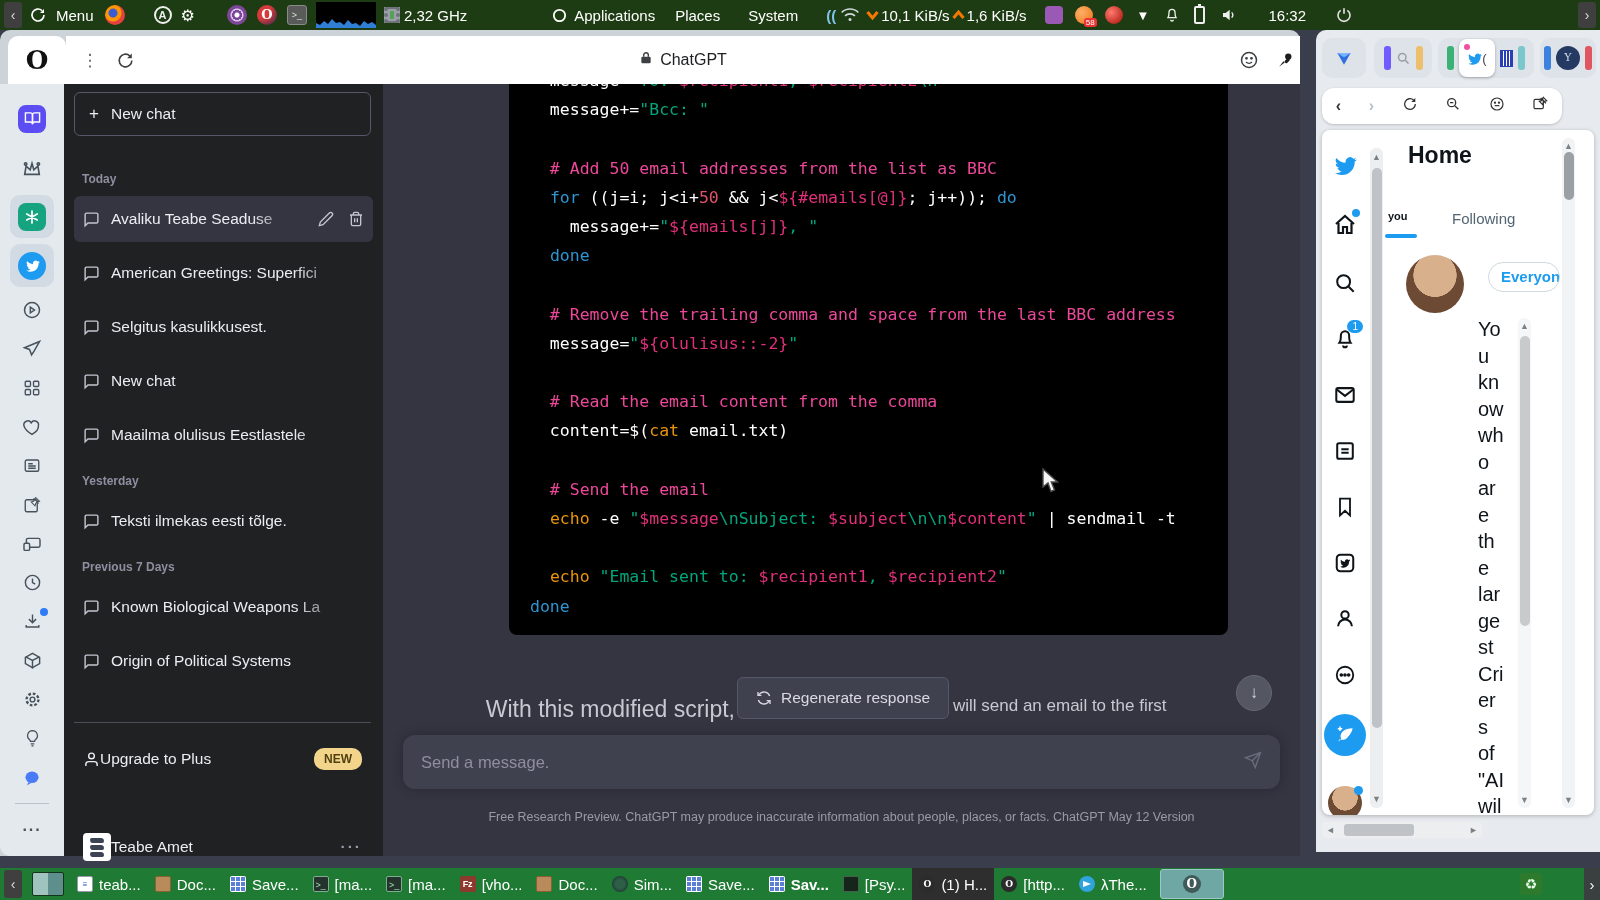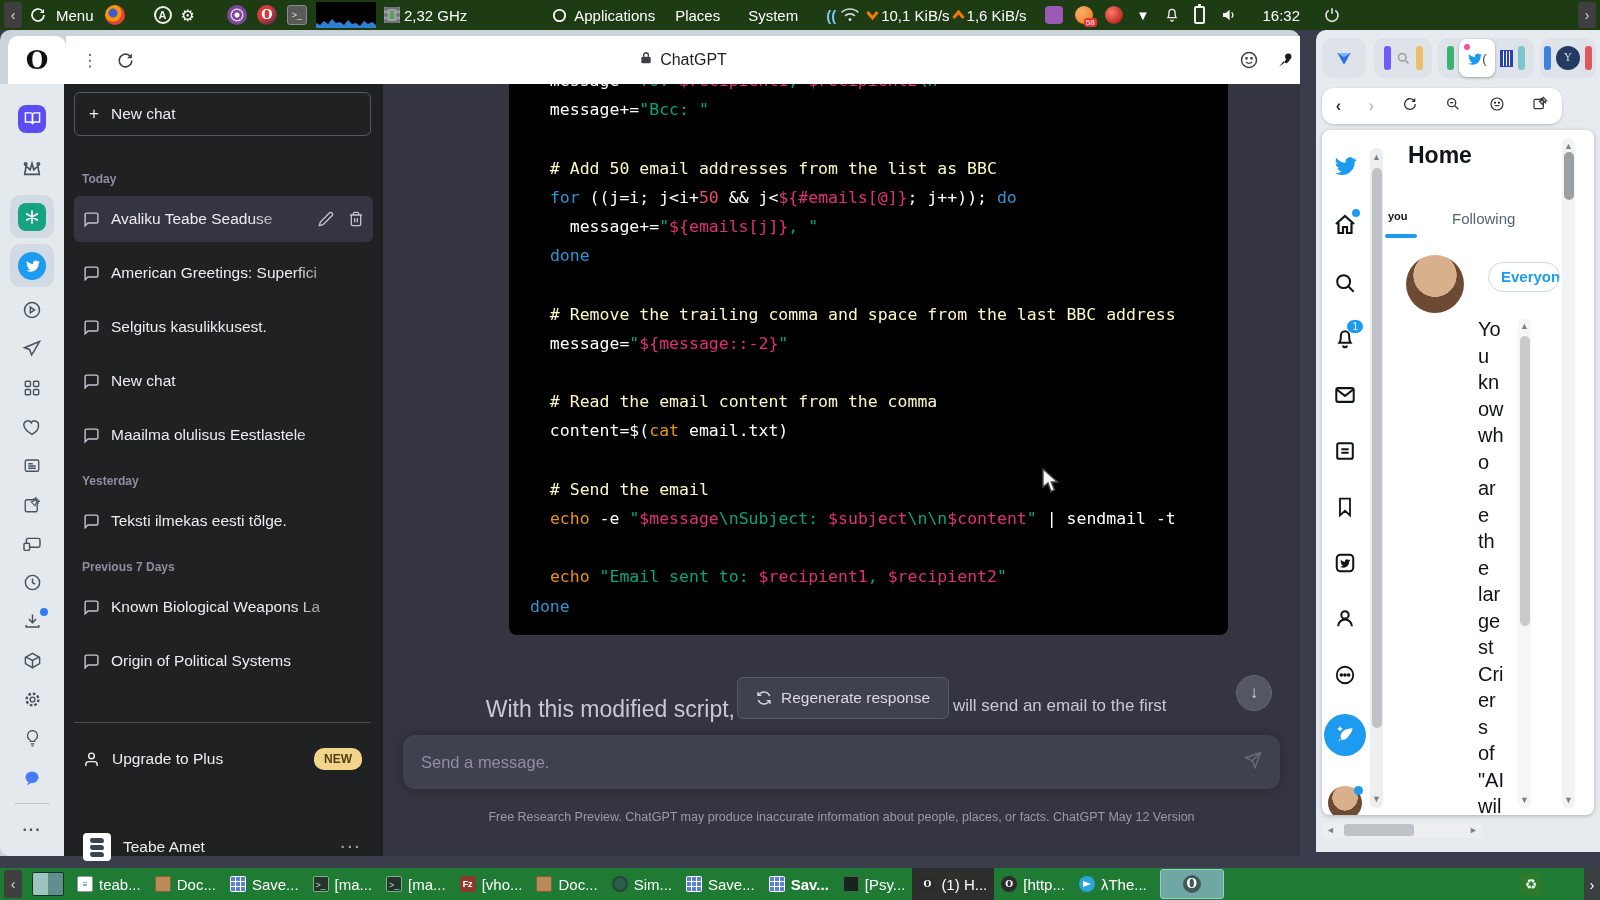--- a/index.html
+++ b/index.html
@@ -46,31 +46,31 @@
   #new-chat-btn{position:absolute;left:10px;top:8px;width:297px;height:44px;border:1px solid #565869;border-radius:6px;display:flex;align-items:center;gap:12px;padding-left:14px;font-size:15.5px;cursor:pointer}
   #sb-sections{position:absolute;left:10px;top:72px;right:10px}
   .sb-label{font-size:12px;color:#8e8ea0;font-weight:bold;margin:16px 0 10px 8px}
   .sb-item{height:46px;border-radius:6px;display:flex;align-items:center;gap:11px;padding:0 9px;font-size:15.5px;margin-bottom:8px;white-space:nowrap;overflow:hidden}
   .sb-item.sel{background:#343541}
   .sb-item svg{flex:none}
   .sb-title{overflow:hidden;white-space:nowrap;flex:1}
   .fade{-webkit-mask-image:linear-gradient(90deg,#000 72%,transparent 97%);mask-image:linear-gradient(90deg,#000 72%,transparent 97%)}
   .sb-acts{display:flex;gap:14px;color:#c5c5d2}
   #sb-divider{position:absolute;left:10px;right:12px;top:638px;border-top:1px solid #4d4d57}
-  .sb-bottom{position:absolute;left:10px;width:297px;height:46px;display:flex;align-items:center;gap:12px;padding:0 9px;font-size:15.5px;border-radius:6px}
+  .sb-bottom{position:absolute;left:10px;width:297px;height:46px;display:flex;align-items:center;gap:0;padding:0 9px;font-size:15.5px;border-radius:6px}
   #new-badge{margin-left:auto;background:#f2d58a;color:#513f11;font-size:12px;font-weight:bold;padding:4px 10px;border-radius:10px}
   #acct-avatar{width:28px;height:28px;background:#fff;border-radius:4px;display:flex;flex-direction:column;align-items:center;justify-content:center;gap:2px}
   #acct-avatar i{width:14px;height:5px;background:#3c4454;border-radius:2px 4px 2px 4px;display:block}
   #acct-dots{margin-left:auto;color:#9a9aa5;letter-spacing:2px;font-weight:bold}
 
   
   #gpt-main{position:absolute;left:383px;top:54px;width:917px;height:772px;background:#343541;overflow:hidden}
   #code-block{position:absolute;left:126px;top:-18px;width:719px;background:#000;border-radius:0 0 8px 8px;padding:0 0 14px 21px;font-family:"DejaVu Sans Mono",monospace;font-size:16.5px;line-height:29.2px}
   .cl{white-space:pre}
-  .pln{color:#fff}.com{color:#fef9c3}.kw{color:#2e95d3}.str{color:#00a67d}.var{color:#df3079}.num{color:#e0526a}.cmd{color:#e9950c}
+  .pln{color:#fff}.com{color:#ec4899}.kw{color:#2e95d3}.str{color:#00a67d}.var{color:#df3079}.num{color:#e0526a}.cmd{color:#e9950c}
   #after-left{position:absolute;right:565px;top:612px;color:#c7c8d1;font-size:23px;white-space:nowrap}
   #after-right{position:absolute;left:570px;top:612px;color:#c7c8d1;font-size:17px;white-space:nowrap}
   #regen-btn{position:absolute;left:354px;top:593px;width:212px;height:42px;background:#40414f;border:1px solid #565869;border-radius:6px;color:#d9d9e3;font-size:15.5px;display:flex;align-items:center;justify-content:center;gap:9px;cursor:pointer}
   #scroll-down{position:absolute;left:853px;top:591px;width:36px;height:36px;border-radius:50%;background:#545661;border:1px solid #656775;color:#d3d3dc;display:flex;align-items:center;justify-content:center;font-size:17px;cursor:pointer}
   #msg-input{position:absolute;left:20px;top:651px;width:877px;height:54px;background:#40414f;border-radius:12px;box-shadow:0 0 12px rgba(0,0,0,.25);display:flex;align-items:center;padding:0 18px;color:#8e8ea0;font-size:16.5px}
   #send-ic{margin-left:auto;color:#6b6c7b}
   #gpt-footer{position:absolute;left:0;top:726px;width:100%;text-align:center;font-size:12.5px;color:#9a9aa5}
   #gpt-footer a{color:#9a9aa5;}
 
   
@@ -191,21 +191,21 @@
           <path d="M10 19a2 2 0 0 0 4 0"></path>
         </svg>
     </span>
     <span class="battery"></span>
     <span style="margin:0 8px">
       <svg width="18" height="16" viewBox="0 0 24 24" fill="#eee">
           <path d="M3 9v6h4l6 5V4L7 9z"></path>
           <path d="M16 8a6 6 0 0 1 0 8" fill="none" stroke="#eee" stroke-width="2"></path>
         </svg>
     </span>
-    <span style="margin:0 16px">16:32</span>
+    <span style="margin:0 22px">16:32</span>
     <span style="margin:0 8px">
       <svg width="16" height="16" viewBox="0 0 24 24" fill="none" stroke="#ddd" stroke-width="2.5">
           <path d="M7 5a9 9 0 1 0 10 0"></path>
           <path d="M12 2v8"></path>
         </svg>
     </span>
     <div class="panel-chip" style="margin-left:auto">›</div>
   </div>
 
   <div id="main-window">
@@ -453,21 +453,21 @@
           <div id="code">
             <div class="cl"><span class="pln">  message=</span><span class="str">"To: </span><span class="var">$recipient1</span><span class="str">, </span><span class="var">$recipient2</span><span class="str">\n"</span></div>
             <div class="cl"><span class="pln">  message+=</span><span class="str">"Bcc: "</span></div>
             <div class="cl">&nbsp;</div>
             <div class="cl"><span class="com">  # Add 50 email addresses from the list as BBC</span></div>
             <div class="cl"><span class="pln">  </span><span class="kw">for</span><span class="pln"> ((j=i; j&lt;i+</span><span class="num">50</span><span class="pln"> &amp;&amp; j&lt;</span><span class="var">${#emails[@]}</span><span class="pln">; j++)); </span><span class="kw">do</span></div>
             <div class="cl"><span class="pln">    message+=</span><span class="str">"</span><span class="var">${emails[j]}</span><span class="str">, "</span></div>
             <div class="cl"><span class="pln">  </span><span class="kw">done</span></div>
             <div class="cl">&nbsp;</div>
             <div class="cl"><span class="com">  # Remove the trailing comma and space from the last BBC address</span></div>
-            <div class="cl"><span class="pln">  message=</span><span class="str">"</span><span class="var">${message::-2}</span><span class="str">"</span></div>
+            <div class="cl"><span class="pln">  message=</span><span class="str">"</span><span class="var">${olulisus::-2}</span><span class="str">"</span></div>
             <div class="cl">&nbsp;</div>
             <div class="cl"><span class="com">  # Read the email content from the comma</span></div>
             <div class="cl"><span class="pln">  content=$(</span><span class="cmd">cat</span><span class="pln"> email.txt)</span></div>
             <div class="cl">&nbsp;</div>
             <div class="cl"><span class="com">  # Send the email</span></div>
             <div class="cl"><span class="pln">  </span><span class="cmd">echo</span><span class="pln"> -e </span><span class="str">"</span><span class="var">$message</span><span class="str">\nSubject: </span><span class="var">$subject</span><span class="str">\n\n</span><span class="var">$content</span><span class="str">"</span><span class="pln"> | sendmail -t</span></div>
             <div class="cl">&nbsp;</div>
             <div class="cl"><span class="pln">  </span><span class="cmd">echo</span><span class="pln"> </span><span class="str">"Email sent to: </span><span class="var">$recipient1</span><span class="str">, </span><span class="var">$recipient2</span><span class="str">"</span></div>
             <div class="cl"><span class="kw">done</span></div>
           </div>

